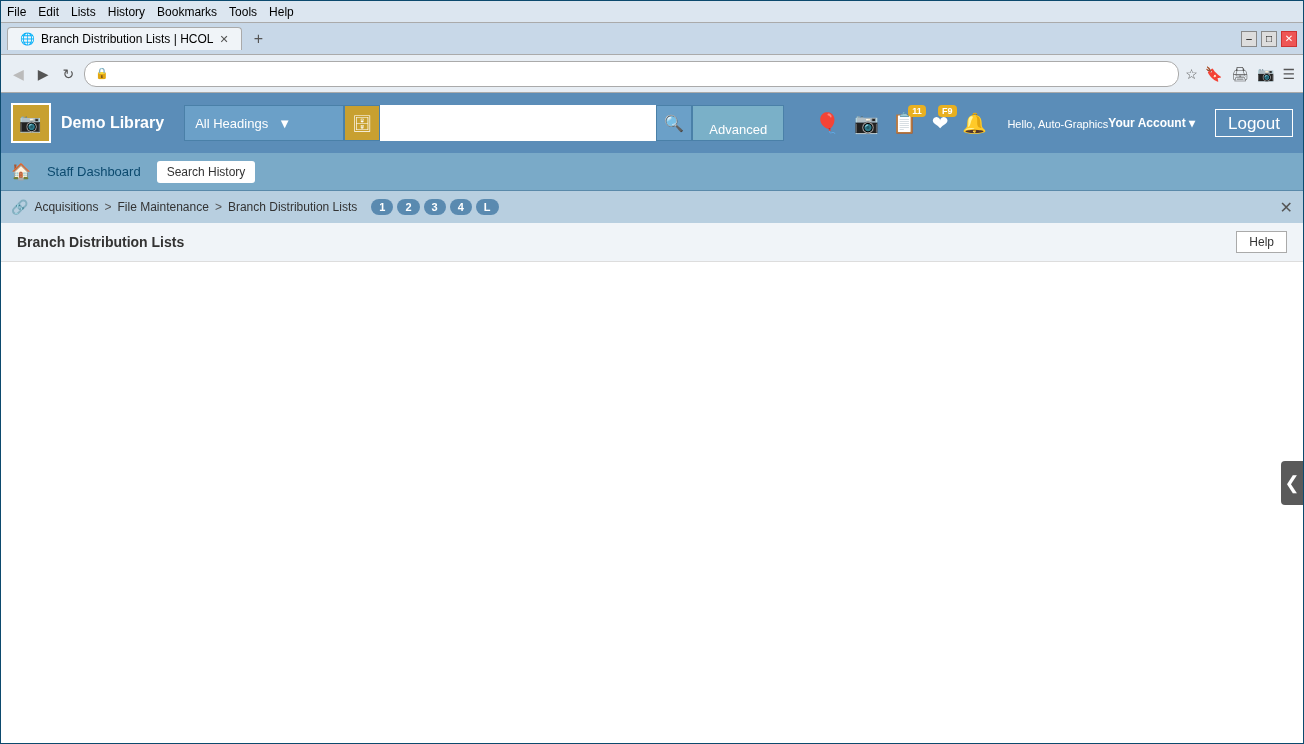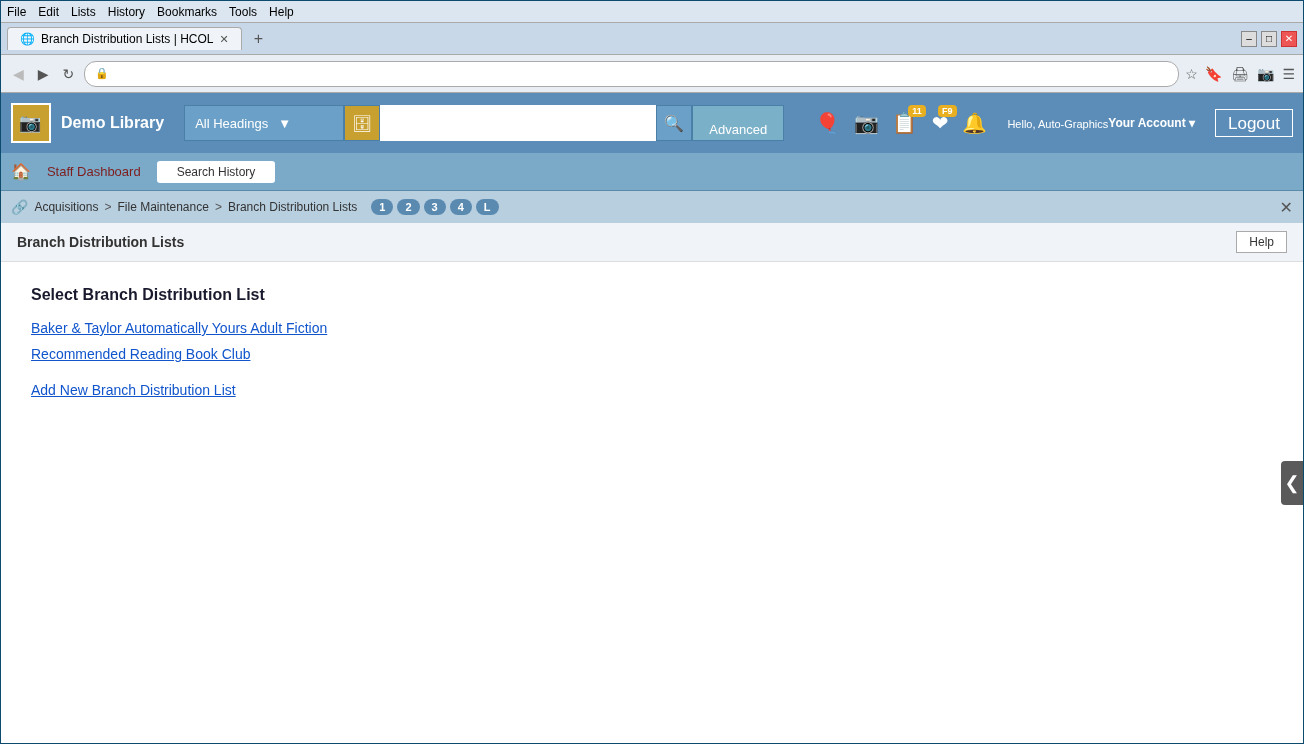--- a/index.html
+++ b/index.html
@@ -48,22 +48,22 @@
     .header-icon { position: relative; cursor: pointer; color: #fff; font-size: 20px; }
     .header-icon .badge { position: absolute; top: -6px; right: -8px; background: #e8b020; color: #fff; font-size: 9px; font-weight: bold; border-radius: 4px; padding: 1px 4px; min-width: 16px; text-align: center; }
     .user-section { display: flex; flex-direction: row; align-items: flex-end; color: #fff; font-size: 11px; margin-left: 10px; }
     .user-section .hello { font-size: 11px; }
     .user-section .account { font-size: 12px; font-weight: bold; cursor: pointer; }
     .logout-btn { background: none; border: 1px solid #fff; color: #fff; padding: 4px 12px; font-size: 17px; cursor: pointer; margin-left: 10px; height: 28px; }
 
     
     .nav-bar { background: #7aaac8; height: 38px; display: flex; align-items: center; padding: 0 10px; gap: 16px; border-bottom: 1px solid #5a8aaa; }
     .nav-home { color: #fff; font-size: 16px; cursor: pointer; }
-    .nav-link { color: #7f1d1d; font-size: 13px; cursor: pointer; text-decoration: none; }
-    .search-history-label { background: #fff; color: #333; font-size: 12px; padding: 4px 20px; border-radius: 3px; cursor: pointer; }
+    .nav-link { color: #0c4a6e; font-size: 13px; cursor: pointer; text-decoration: none; }
+    .search-history-label { background: #fff; color: #333; font-size: 12px; padding: 4px 10px; border-radius: 3px; cursor: pointer; }
 
     
     .breadcrumb-bar { background: #b8cfe0; height: 32px; display: flex; align-items: center; padding: 0 10px; gap: 6px; }
     .breadcrumb-icon { font-size: 14px; color: #555; }
     .breadcrumb-text { font-size: 12px; color: #333; }
     .breadcrumb-sep { color: #555; font-size: 12px; }
     .breadcrumb-pills { display: flex; gap: 4px; margin-left: 8px; }
     .pill { background: #5a8ab0; color: #fff; font-size: 11px; font-weight: bold; border-radius: 10px; padding: 2px 8px; cursor: pointer; }
     .close-x { margin-left: auto; background: none; border: none; font-size: 16px; color: #555; cursor: pointer; }
 
@@ -199,25 +199,19 @@
       <span class="pill">L</span>
     </div>
     <button class="close-x">✕</button>
   </div>
 
   <div class="content-area">
     <div class="content-header">
       <span class="content-title">Branch Distribution Lists</span>
       <button class="help-btn">Help</button>
     </div>
-    <div class="content-body">
-      <div class="select-title">Select Branch Distribution List</div>
-      <a class="list-item-link">Baker &amp; Taylor Automatically Yours Adult Fiction</a>
-      <a class="list-item-link">Recommended Reading Book Club</a>
-      <a class="add-link">Add New Branch Distribution List</a>
-    </div>
 
     <div class="side-toggle">
       <span>❮</span>
     </div>
   </div>
 
 </div>
 
 </body></html>

